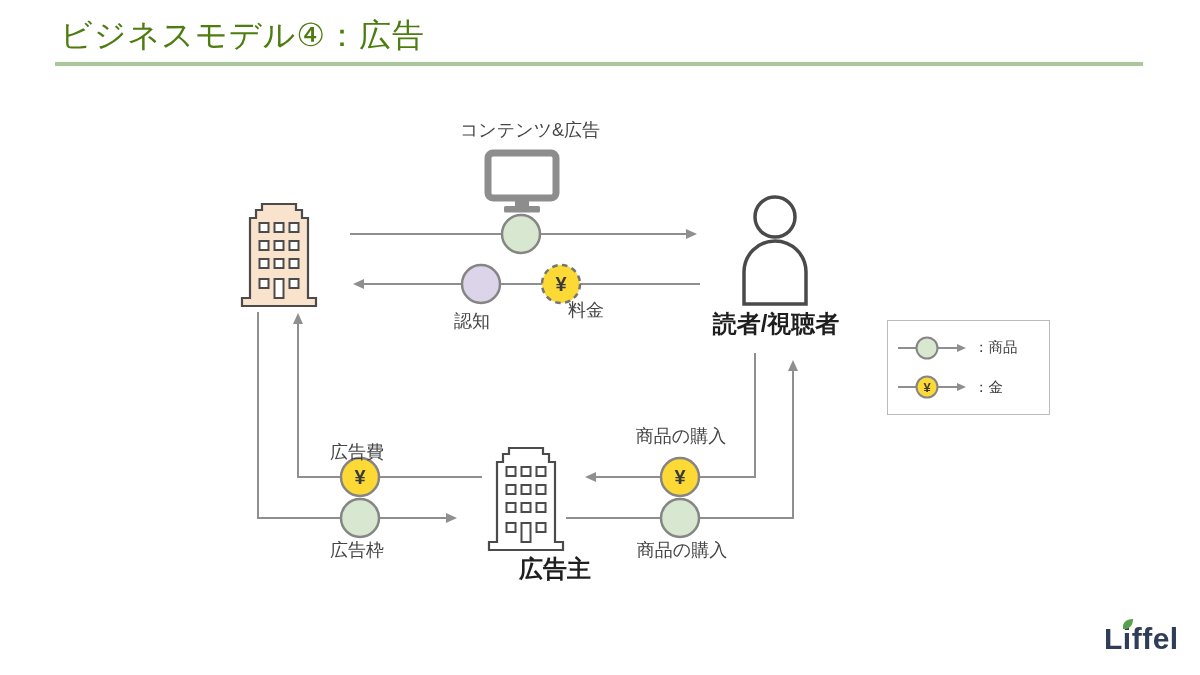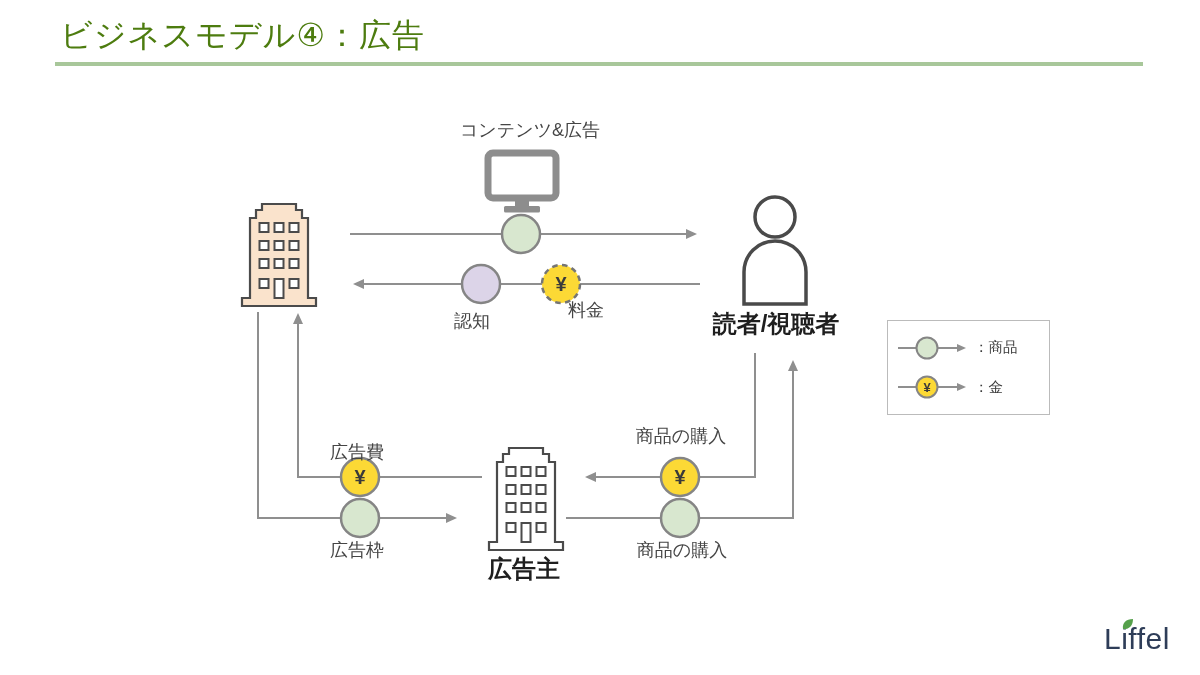--- a/index.html
+++ b/index.html
@@ -22,21 +22,21 @@
   .token.purple{fill:#dcd4e8;}
   .token.dashed{stroke-dasharray:5.5 4.5;stroke:#757575;}
   .yen{font-size:20px;font-weight:bold;fill:#3a3a3a;text-anchor:middle;}
 
   .legend{position:absolute;left:887px;top:320px;width:163px;height:95px;border:1.5px solid #bbbbbb;
           display:flex;flex-direction:column;justify-content:space-evenly;box-sizing:border-box;background:#fff;}
   .legend-row{display:flex;align-items:center;gap:2px;padding-left:8px;}
   .legend-row .txt{font-size:14.5px;color:#3c3c3c;white-space:nowrap;}
   .legend-yen{font-size:13px;font-weight:bold;fill:#3a3a3a;text-anchor:middle;}
 
-  .logo{position:absolute;left:1104px;top:622px;font-size:30px;font-weight:400;color:#2e3d58;letter-spacing:.5px;}
+  .logo{position:absolute;left:1104px;top:622px;font-size:30px;font-weight:700;color:#2e3d58;letter-spacing:.5px;}
   .logo .leaf{position:absolute;left:18px;top:-4px;}
 </style>
 </head>
 <body>
 
 <div class="slide">
 
   <div class="title">ビジネスモデル④：広告</div>
   <div class="title-rule"></div>
 
@@ -139,21 +139,21 @@
   </div>
 
   <div class="lbl" style="left:530px;top:130px;">コンテンツ&amp;広告</div>
   <div class="lbl" style="left:472px;top:321px;">認知</div>
   <div class="lbl" style="left:561px;top:310px;margin-left:25px;">料金</div>
   <div class="lbl bold" style="left:776px;top:324px;">読者/視聴者</div>
   <div class="lbl" style="left:357px;top:452px;">広告費</div>
   <div class="lbl" style="left:357px;top:550px;text-align:right;">広告枠</div>
   <div class="lbl" style="left:681px;top:436px;font-family:Liberation Serif, serif;">商品の購入</div>
   <div class="lbl" style="left:682px;top:550px;">商品の購入</div>
-  <div class="lbl bold" style="left:524px;top:569px;">広告主</div>
+  <div class="lbl bold" style="left:555px;top:569px;">広告主</div>
 
   <div class="legend">
     <div class="legend-row">
       <svg width="76" height="26" viewBox="0 0 76 26">
         <line x1="2" y1="13" x2="61" y2="13" stroke="#8f8f8f" stroke-width="1.8"></line>
         <polygon points="61,9 70,13 61,17" fill="#8f8f8f"></polygon>
         <circle cx="31" cy="13" r="10.5" fill="#d8e7cf" stroke="#858585" stroke-width="2"></circle>
       </svg>
       <span class="txt">：商品</span>
     </div>

